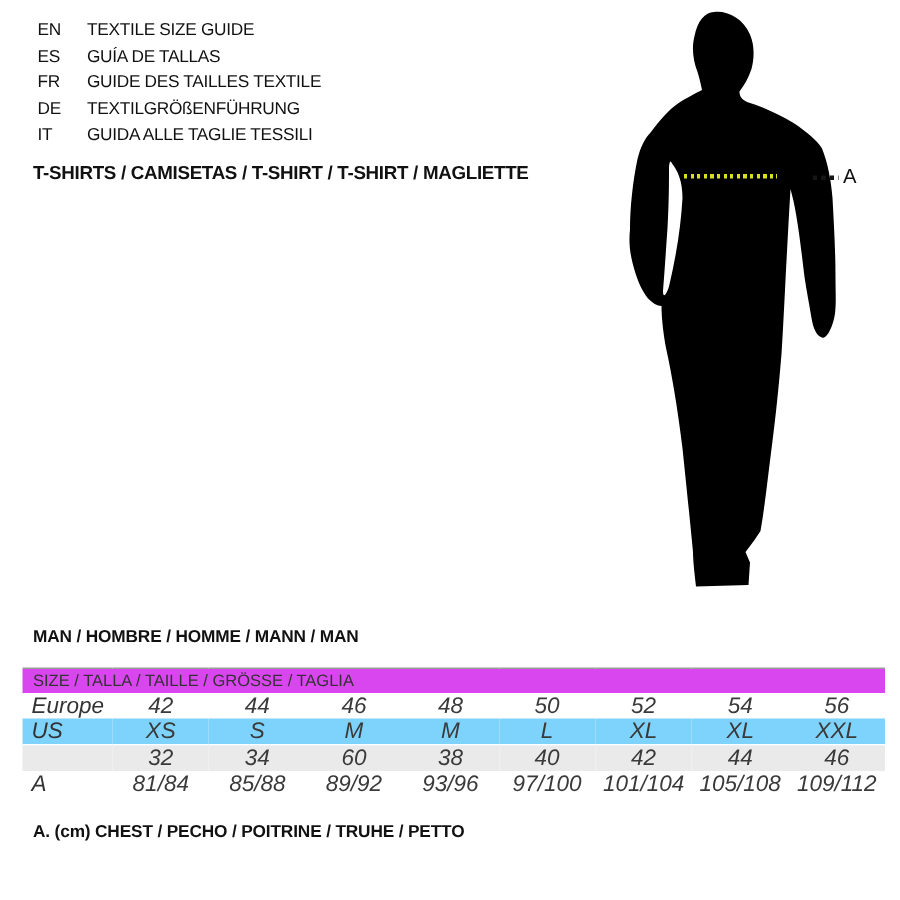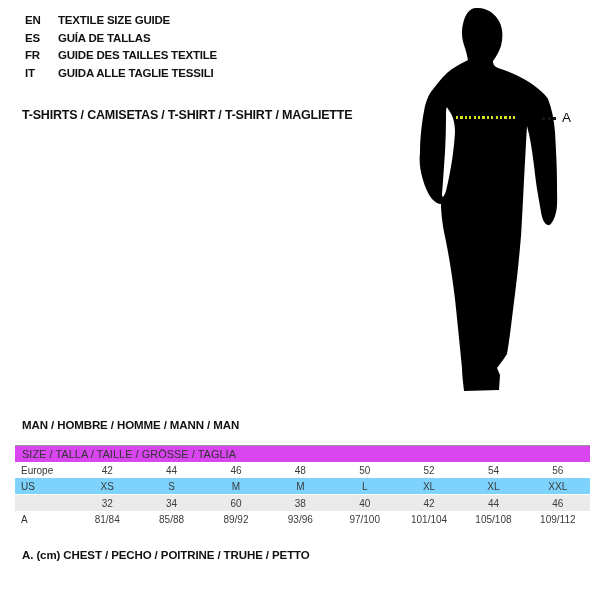--- a/index.html
+++ b/index.html
@@ -2,21 +2,21 @@
 <html><head>
 <meta charset="utf-8">
 <style>
   html,body{margin:0;padding:0;background:#ffffff;}
   #stage{
     position:relative;width:600px;height:600px;background:#ffffff;overflow:hidden;
     font-family:"Liberation Sans","DejaVu Sans",sans-serif;color:#111;
   }
   
   .lang-block{position:absolute;left:25px;top:12px;}
-  .lang-row{display:flex;line-height:17.6px;font-size:11.5px;font-weight:700;letter-spacing:-0.2px;}
+  .lang-row{display:flex;line-height:17.6px;font-size:11.5px;font-weight:400;letter-spacing:-0.2px;}
   .lang-code{width:33px;flex:0 0 33px;}
   
   .cat-block{position:absolute;left:22px;top:107px;}
   .cat-line{font-size:12.5px;font-weight:700;line-height:17.4px;letter-spacing:-0.2px;}
   
   .figure-wrap{position:absolute;left:405px;top:2px;width:170px;height:395px;}
   .chest-dashes{
     position:absolute;left:456px;top:116px;width:62px;height:3px;
     background:repeating-linear-gradient(90deg,#d9e021 0 2.2px,rgba(0,0,0,0) 2.2px 4.4px);
   }
@@ -28,22 +28,22 @@
   
   .section-title{position:absolute;left:22px;top:419px;font-size:11.5px;font-weight:700;letter-spacing:-0.1px;}
   
   .size-table{position:absolute;left:15px;top:445px;width:575px;border-collapse:collapse;table-layout:fixed;}
   .size-table col.label-col{width:60px;}
   .size-table th{
     background:#d946ef;border-top:1px solid #9a9a9a;height:16px;
     font-size:11px;font-weight:400;color:#333;text-align:left;padding:0 0 0 7px;
   }
   .size-table td{
-    height:16px;font-size:10px;font-weight:400;color:#3a3a3a;text-align:center;
-    padding:0;vertical-align:middle;
+    height:16px;font-size:15px;font-weight:400;color:#3a3a3a;text-align:center;
+    padding:0;vertical-align:middle;font-style:italic;
   }
   .size-table td.row-label{text-align:left;padding-left:6px;color:#333;}
   tr.shade-a td{background:#7dd3fc;border-bottom:1px solid #fff;}
   tr.shade-b td{background:#eaeaea;height:16px;}
   tr.row-last td{height:17px;}
   
   .footnote{position:absolute;left:22px;top:549px;font-size:11.5px;font-weight:700;letter-spacing:-0.1px;}
 </style>
 </head>
 <body>
@@ -55,20 +55,24 @@
       <span class="lang-code">EN</span>
       <span class="lang-title">TEXTILE SIZE GUIDE</span>
     </div>
     <div class="lang-row">
       <span class="lang-code">ES</span>
       <span class="lang-title">GUÍA DE TALLAS</span>
     </div>
     <div class="lang-row">
       <span class="lang-code">FR</span>
       <span class="lang-title">GUIDE DES TAILLES TEXTILE</span>
+    </div>
+    <div class="lang-row">
+      <span class="lang-code">DE</span>
+      <span class="lang-title">TEXTILGRÖßENFÜHRUNG</span>
     </div>
     <div class="lang-row">
       <span class="lang-code">IT</span>
       <span class="lang-title">GUIDA ALLE TAGLIE TESSILI</span>
     </div>
   </div>
 
   <div class="cat-block">
     <div class="cat-line">T-SHIRTS / CAMISETAS / T-SHIRT / T-SHIRT / MAGLIETTE</div>
   </div>

